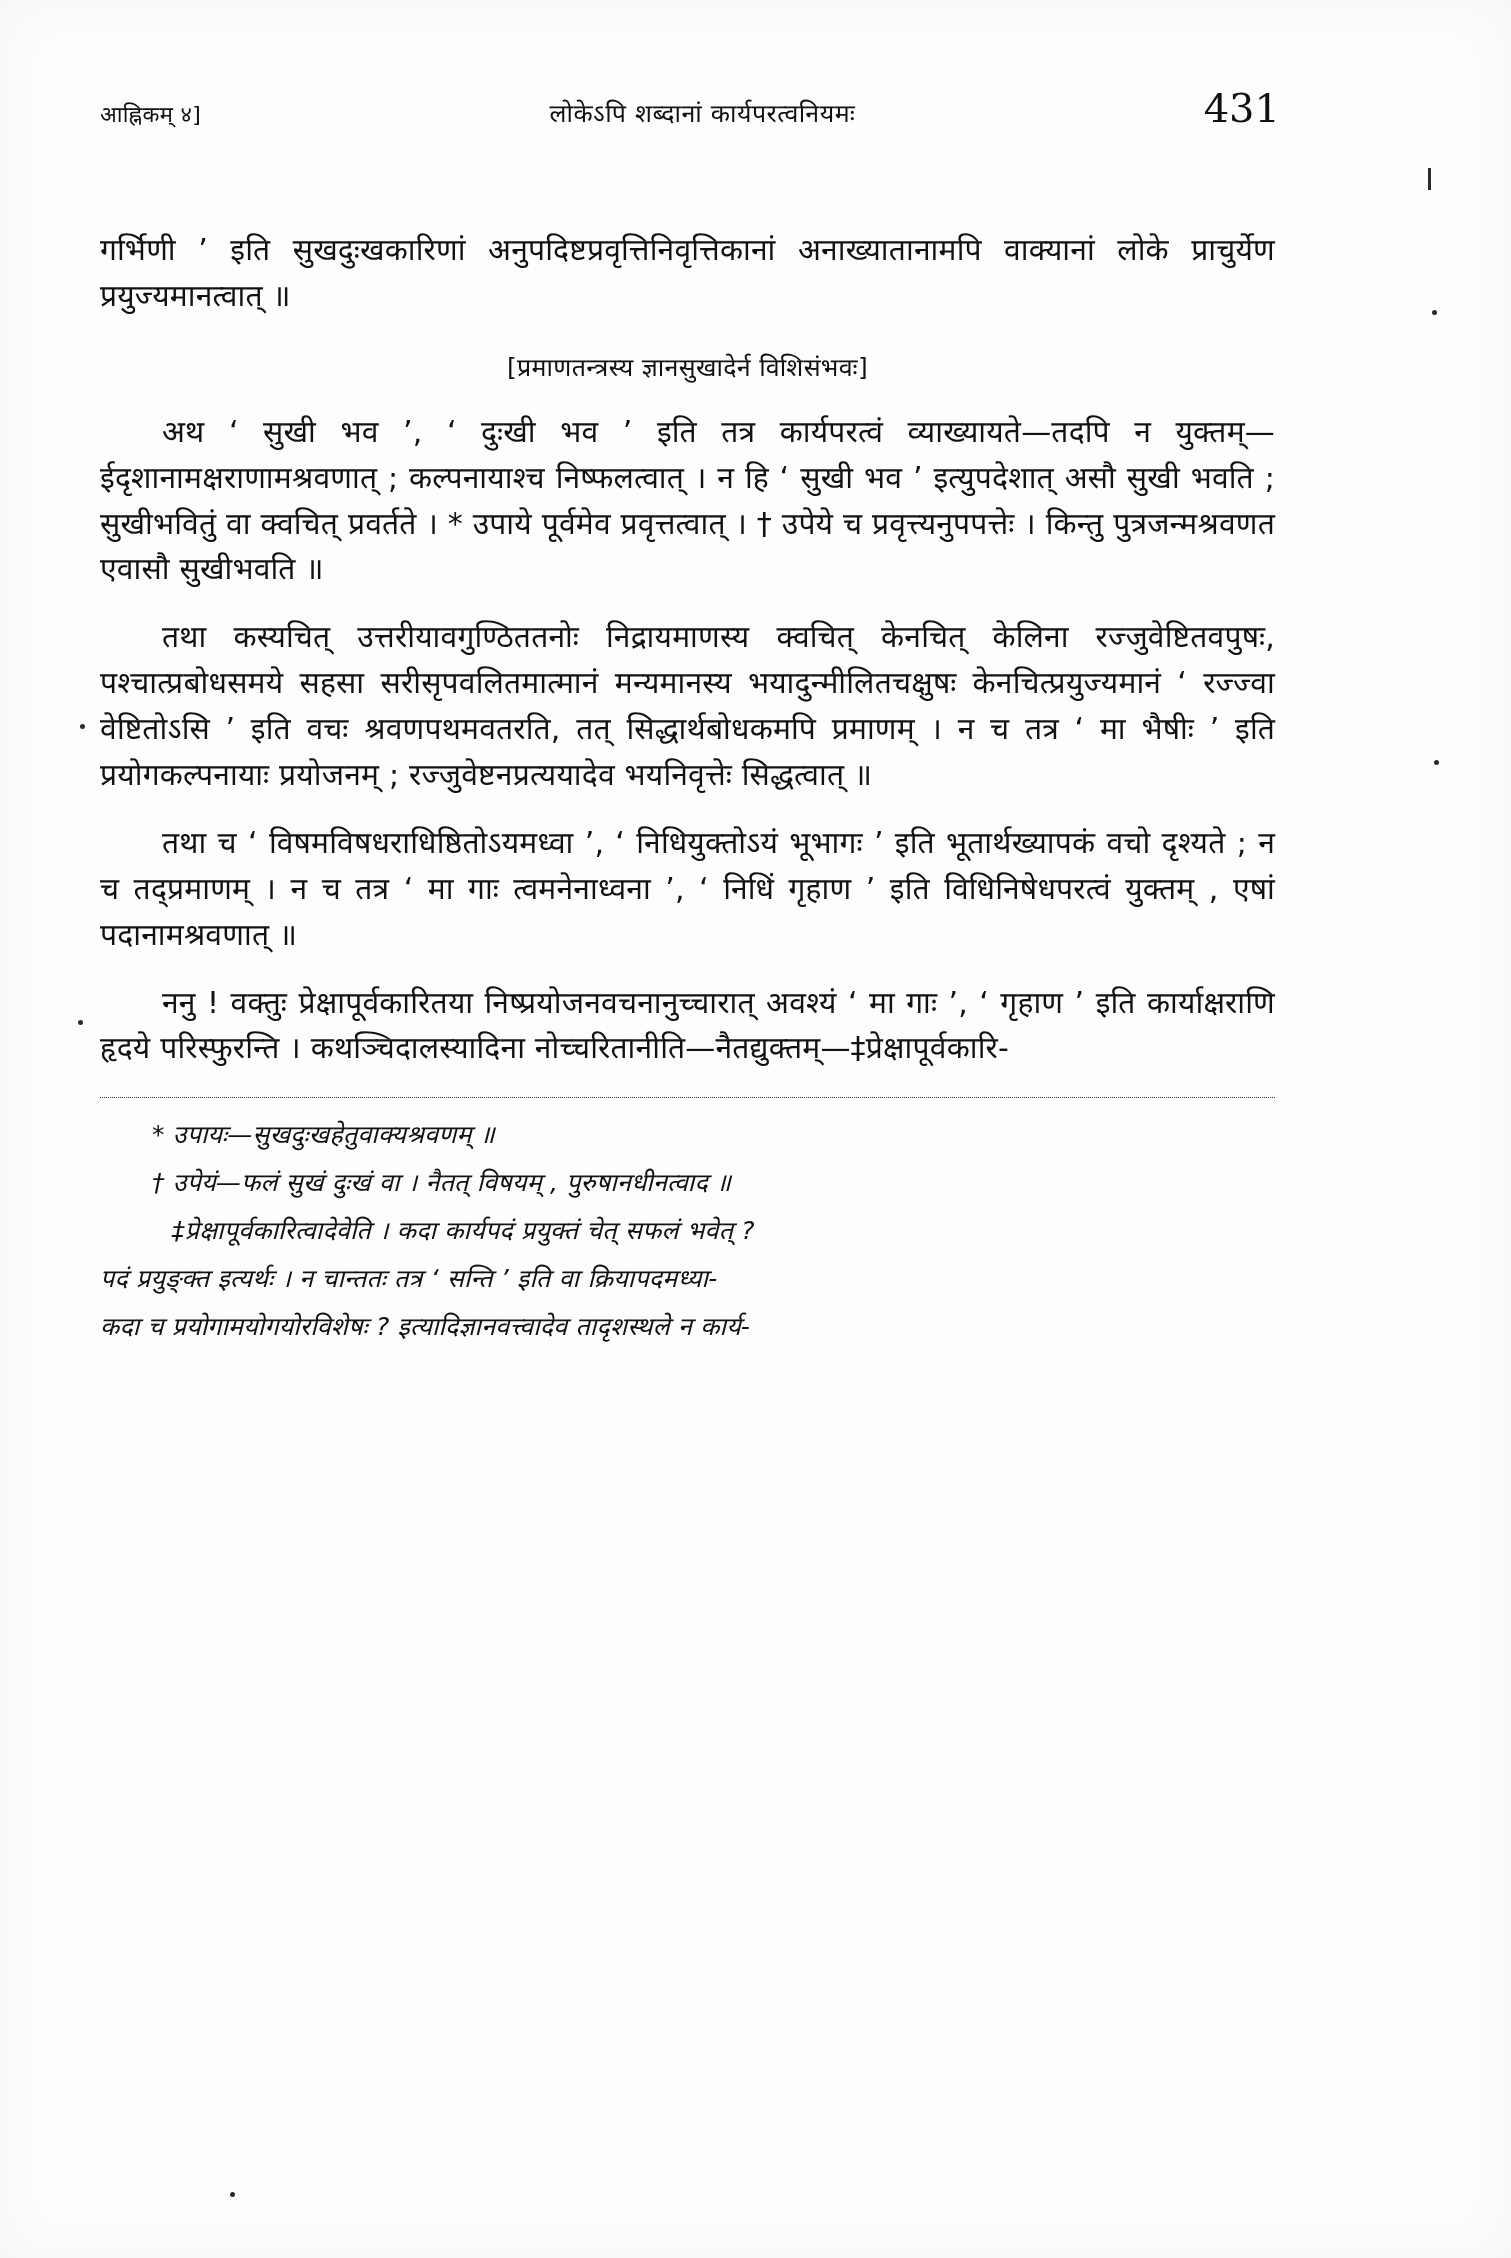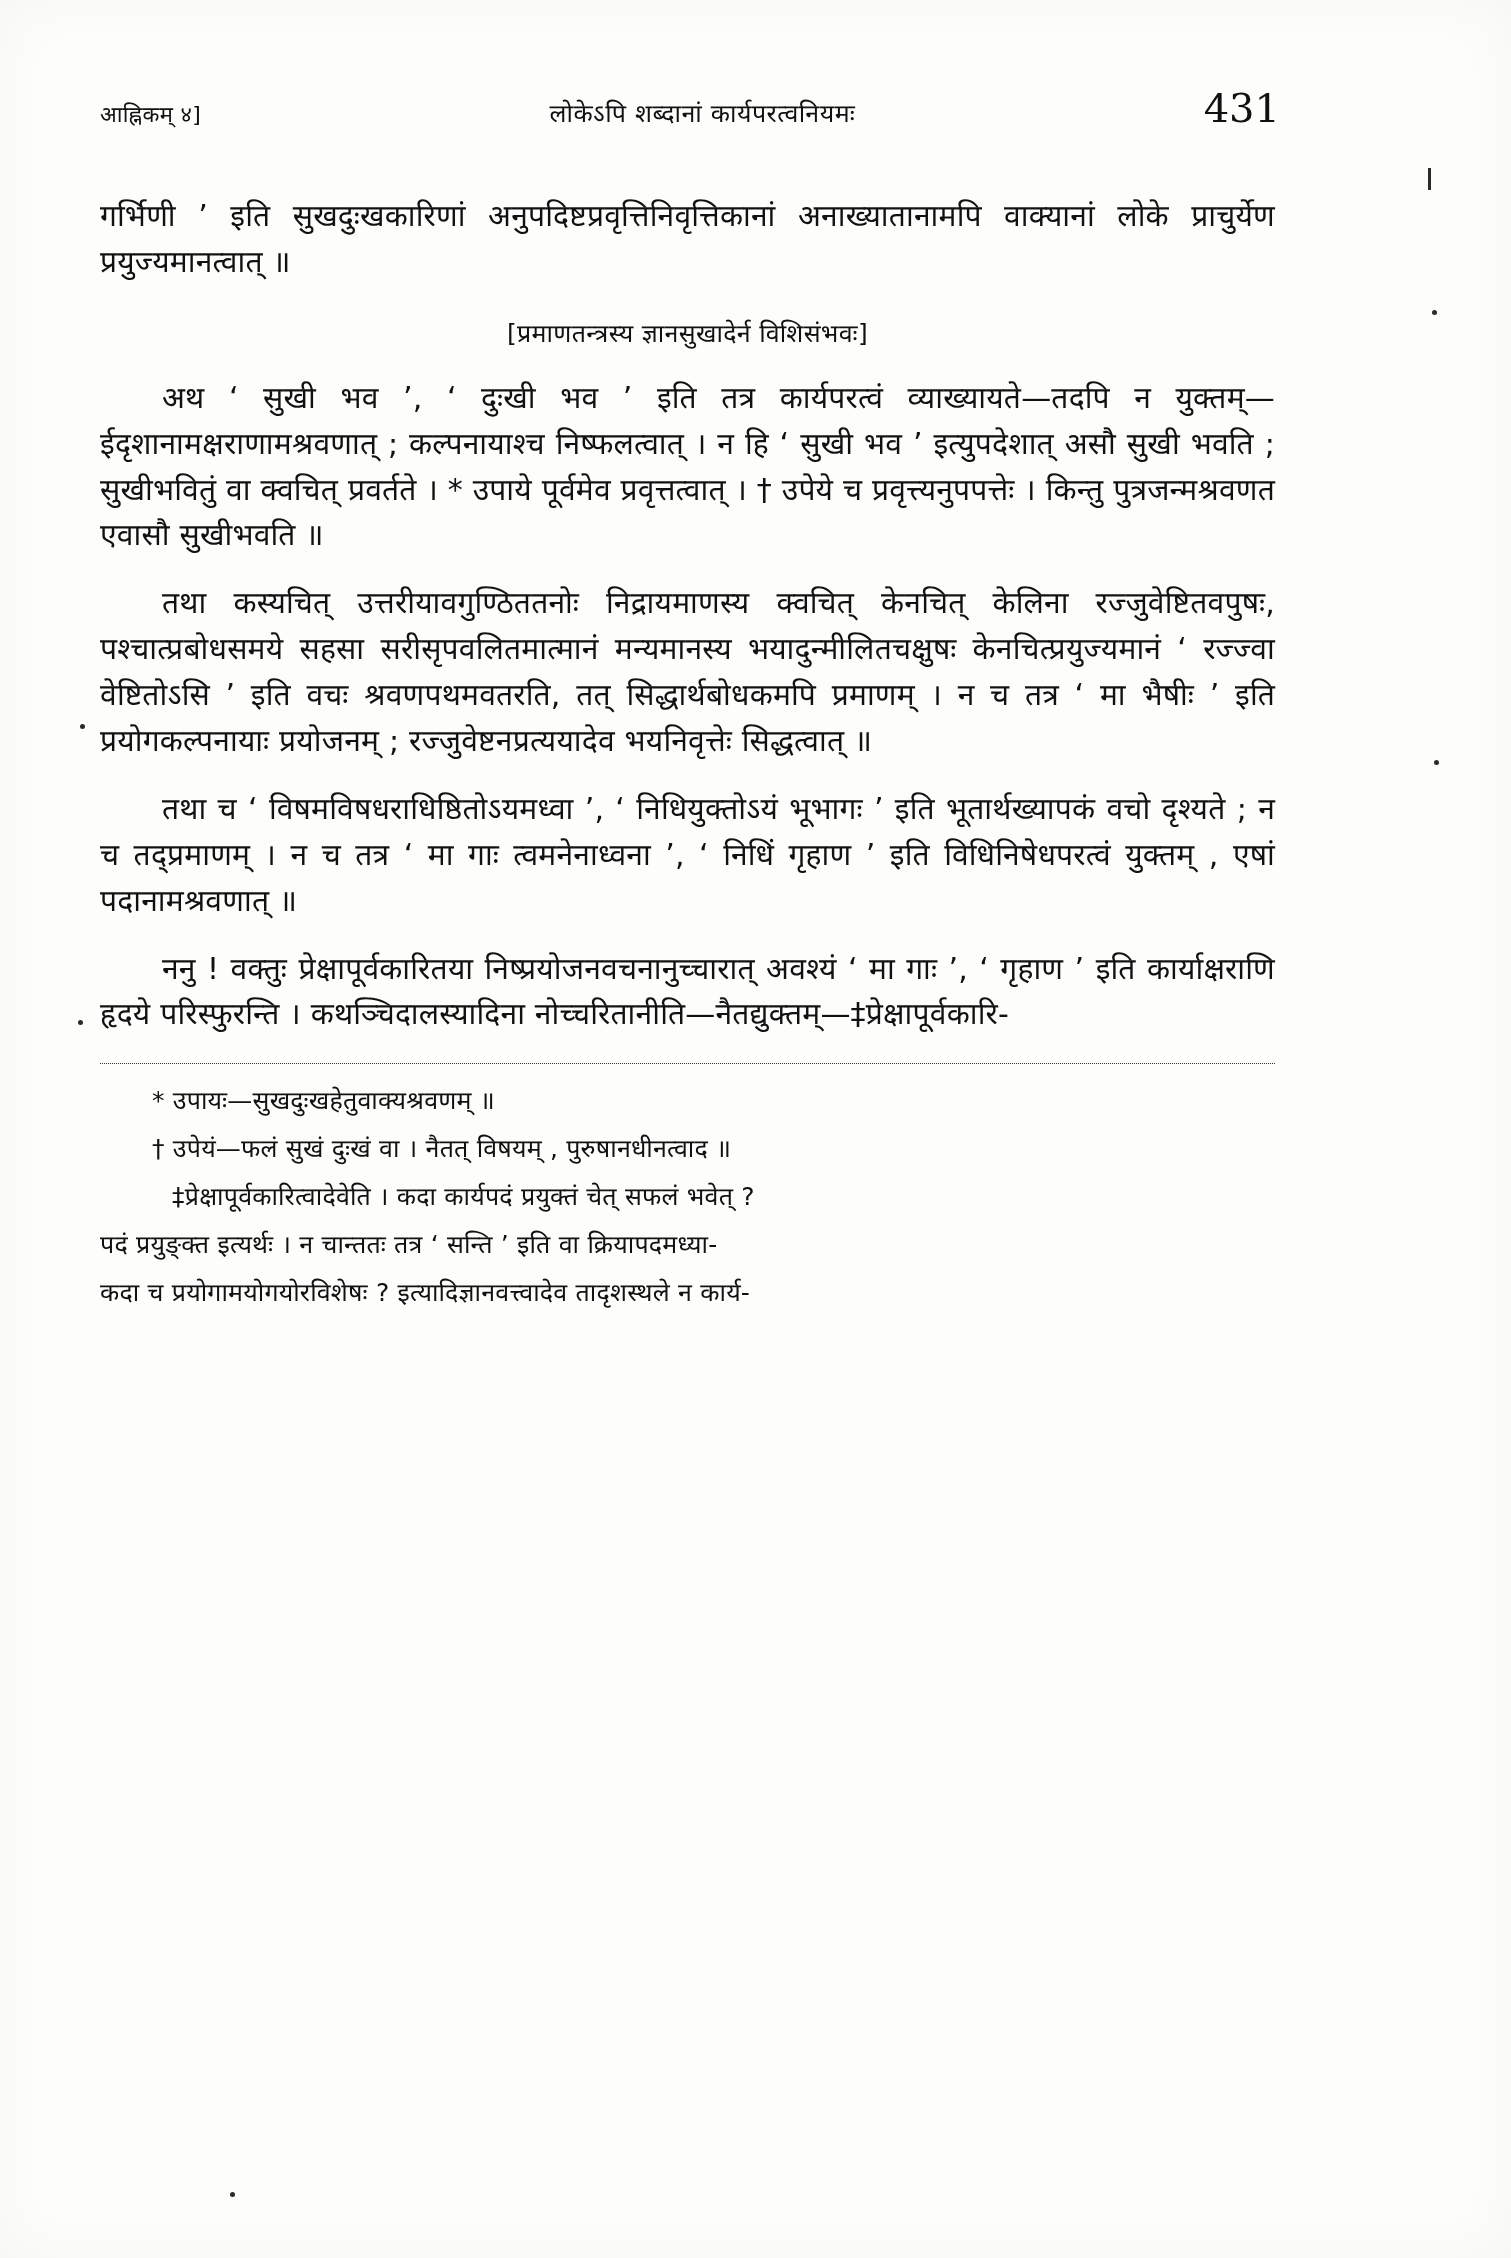--- a/index.html
+++ b/index.html
@@ -35,21 +35,21 @@
     left: 100px;
     top: 85px;
     width: 1175px;
   }
   
   .header {
     display: flex;
     align-items: baseline;
     justify-content: space-between;
     width: 1180px;
-    margin-bottom: 62px;
+    margin-bottom: 96px;
     text-align: right;
   }
   .header-left {
     font-size: 22px;
     letter-spacing: 0.3px;
     white-space: nowrap;
   }
   .header-center {
     font-size: 25px;
     letter-spacing: 0.5px;
@@ -95,20 +95,21 @@
     width: 1175px;
   }
   .footnotes {
     font-size: 25px;
     line-height: 1.52;
     letter-spacing: 0.2px;
   }
   .fn {
     margin: 0 0 10px 0;
     text-align: justify;
+    font-style: italic;
   }
   .fn-indent {
     padding-left: 52px;
   }
   .fn-indent2 {
     padding-left: 72px;
   }
   .fn-last {
     text-align: justify;
     text-justify: inter-word;

